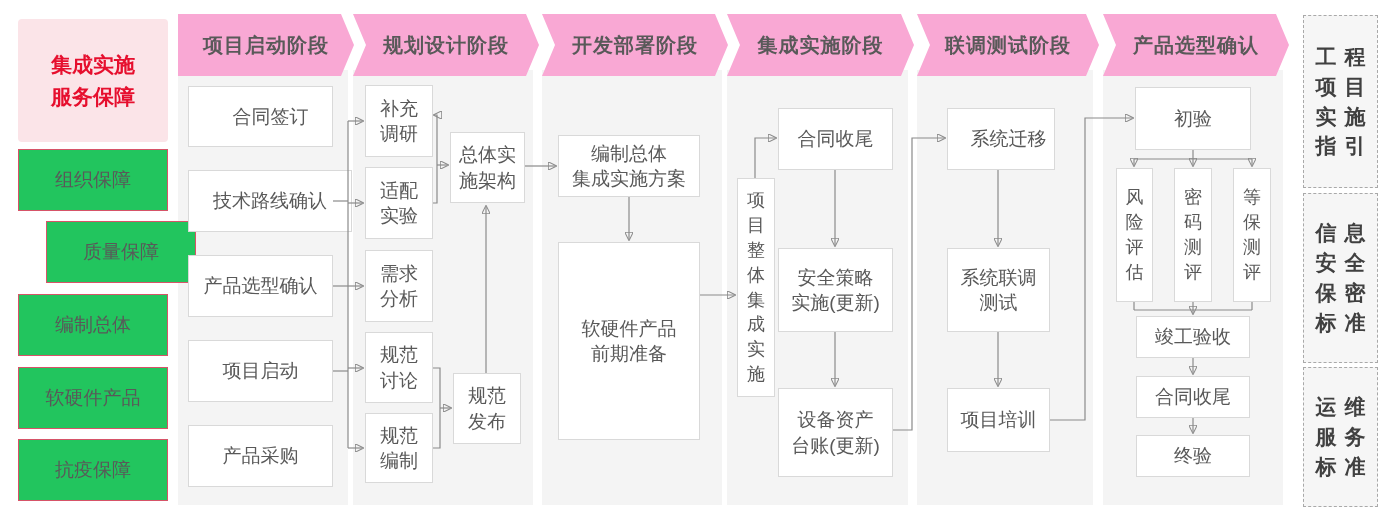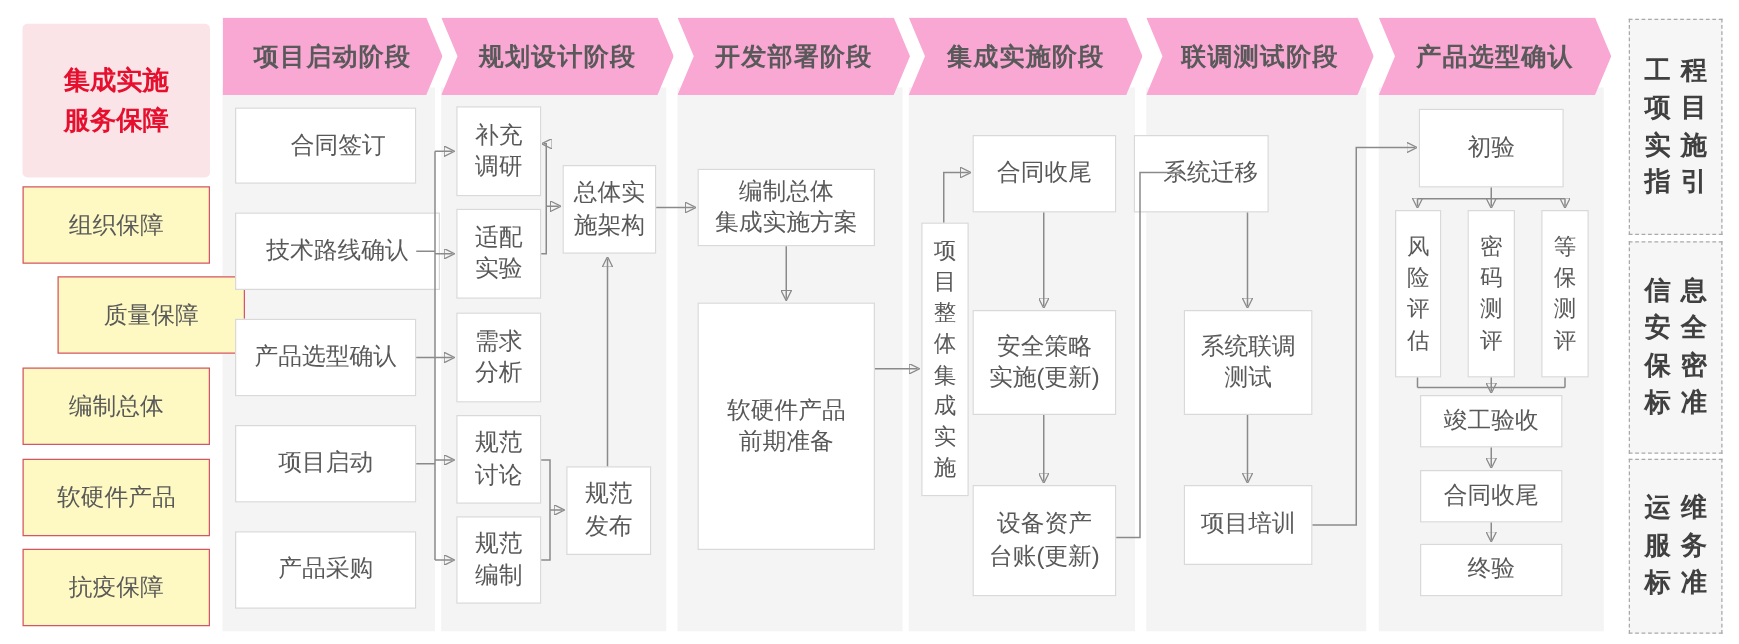--- a/index.html
+++ b/index.html
@@ -20,21 +20,21 @@
     display:flex;align-items:center;justify-content:center;text-align:center;
     white-space:pre-line;font-size:19px;line-height:1.32;box-sizing:border-box;
   }
   .vbox{font-size:18px;line-height:1.38;}
   .side-title{
     position:absolute;left:18px;top:19px;width:150px;height:123px;background:#fbe4e8;
     border-radius:4px;color:#e60f2e;font-weight:bold;font-size:21px;line-height:1.5;
     display:flex;align-items:center;justify-content:center;text-align:center;white-space:pre-line;
   }
   .side-item{
-    position:absolute;left:18px;width:150px;height:62px;background:#fef9c3;
+    position:absolute;left:18px;width:150px;height:62px;background:#22c55e;
     border:1px solid #d65468;color:#595959;font-size:19px;box-sizing:border-box;
     display:flex;align-items:center;justify-content:center;text-align:center;
   }
   .std{
     position:absolute;left:1303px;width:75px;background:#f6f6f6;border:1px dashed #a9a9a9;
     color:#404040;font-weight:bold;font-size:21px;line-height:1.42;letter-spacing:8px;
     box-sizing:border-box;display:flex;align-items:center;justify-content:center;
     text-align:center;white-space:pre-line;padding-left:8px;
   }
   svg.wires{position:absolute;left:0;top:0;pointer-events:none;}
@@ -100,21 +100,21 @@
 集
 成
 实
 施</div>
   <div class="box" style="left:778px;top:108px;width:115px;height:62px;">合同收尾</div>
   <div class="box" style="left:778px;top:248px;width:115px;height:84px;">安全策略
 实施(更新)</div>
   <div class="box" style="left:778px;top:388px;width:115px;height:89px;">设备资产
 台账(更新)</div>
 
-  <div class="box" style="left:907px;top:108px;width:108px;height:62px;padding-left:15px;">系统迁移</div>
+  <div class="box" style="left:947px;top:108px;width:108px;height:62px;padding-left:15px;">系统迁移</div>
   <div class="box" style="left:947px;top:248px;width:103px;height:84px;">系统联调
 测试</div>
   <div class="box" style="left:947px;top:388px;width:103px;height:64px;">项目培训</div>
 
   <div class="box" style="left:1135px;top:87px;width:116px;height:63px;">初验</div>
   <div class="box vbox" style="left:1116px;top:168px;width:37px;height:134px;">风
 险
 评
 估</div>
   <div class="box vbox" style="left:1174px;top:168px;width:38px;height:134px;">密

